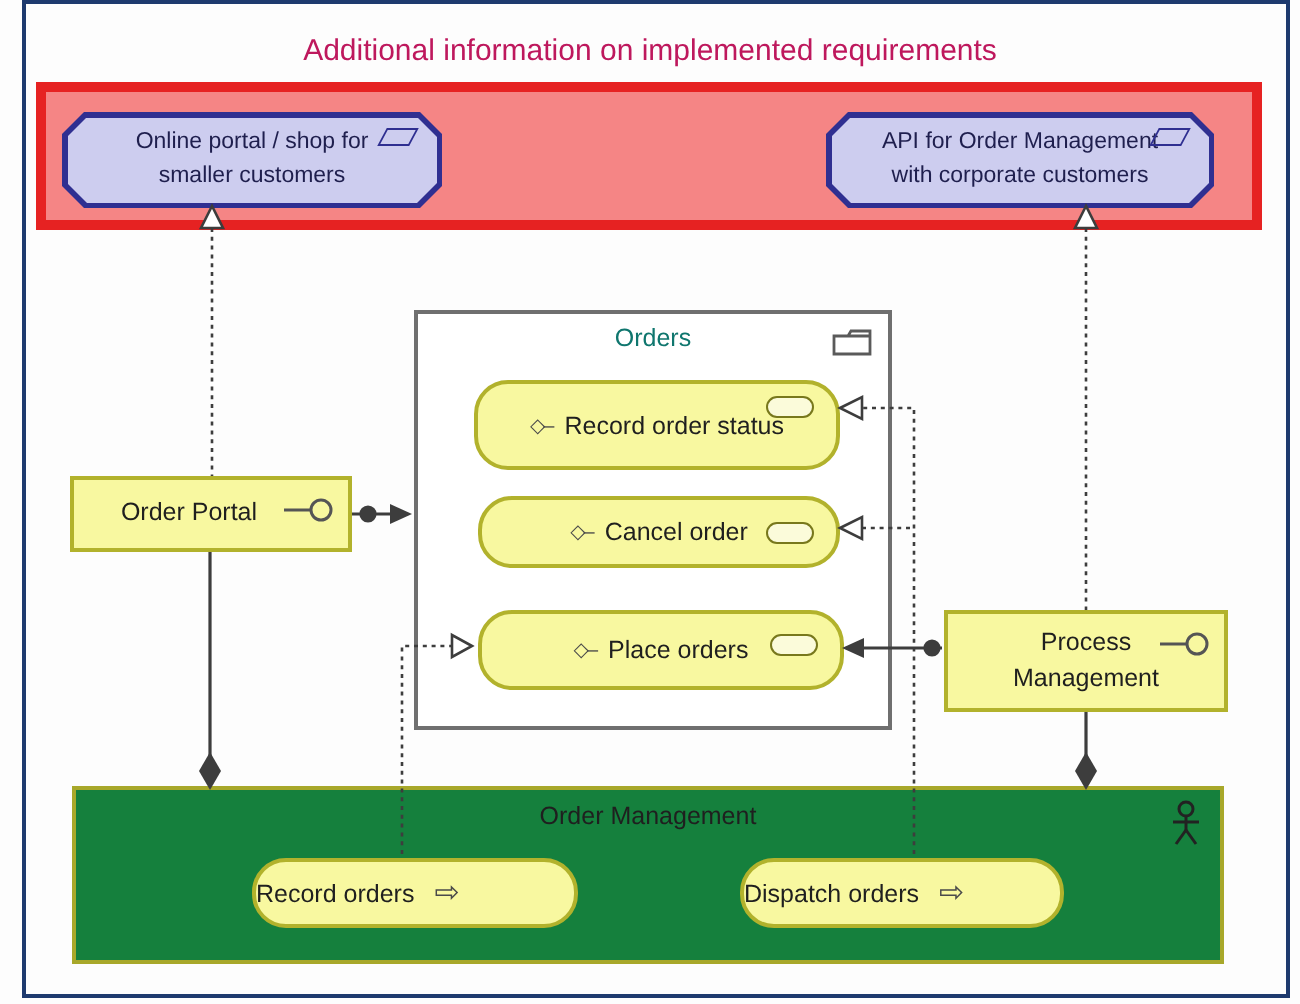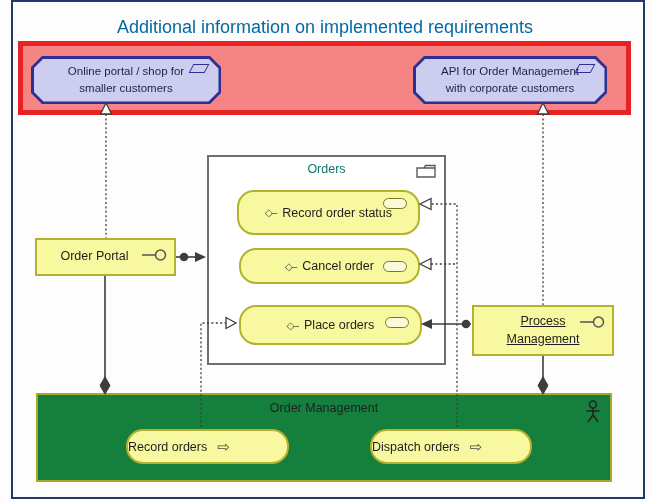--- a/index.html
+++ b/index.html
@@ -6,21 +6,21 @@
   #canvas{
     position:relative;width:650px;height:502px;background:#fdfdfd;
     font-family:"Liberation Sans",sans-serif;overflow:hidden;
   }
   #page-border{
     position:absolute;left:11px;top:0px;width:634px;height:499px;
     border:2px solid #1e3a6e;box-sizing:border-box;pointer-events:none;
   }
   #diagram-title{
     position:absolute;left:0;right:0;top:17px;text-align:center;
-    font-size:18px;color:#0369a1;
+    font-size:15px;color:#be185d;
   }
   
   #highlight-group{
     position:absolute;left:18px;top:41px;width:613px;height:74px;
     background:#f58585;border:5px solid #e62222;box-sizing:border-box;
   }
   
   .req{position:absolute;width:190px;height:48px;}
   .req .oct-outer{
     position:absolute;inset:0;background:#2f2f91;
@@ -137,21 +137,21 @@
   <div class="ybox" style="left:35px;top:238px;width:141px;height:38px;">
     <span style="margin-right:22px;">Order Portal</span>
     <span class="lollipop-icon">
       <svg width="25" height="14" viewBox="0 0 25 14">
         <line x1="0" y1="7" x2="13" y2="7" stroke="#555" stroke-width="1.5"></line>
         <circle cx="18.5" cy="7" r="5" fill="none" stroke="#555" stroke-width="1.5"></circle>
       </svg>
     </span>
   </div>
 
-  <div class="ybox" style="left:472px;top:305px;width:142px;height:51px;text-decoration:underline;">
+  <div class="ybox" style="left:472px;top:305px;width:142px;height:51px;">
     <span>Process</span>
     <span>Management</span>
     <span class="lollipop-icon">
       <svg width="25" height="14" viewBox="0 0 25 14">
         <line x1="0" y1="7" x2="13" y2="7" stroke="#555" stroke-width="1.5"></line>
         <circle cx="18.5" cy="7" r="5" fill="none" stroke="#555" stroke-width="1.5"></circle>
       </svg>
     </span>
   </div>
 

